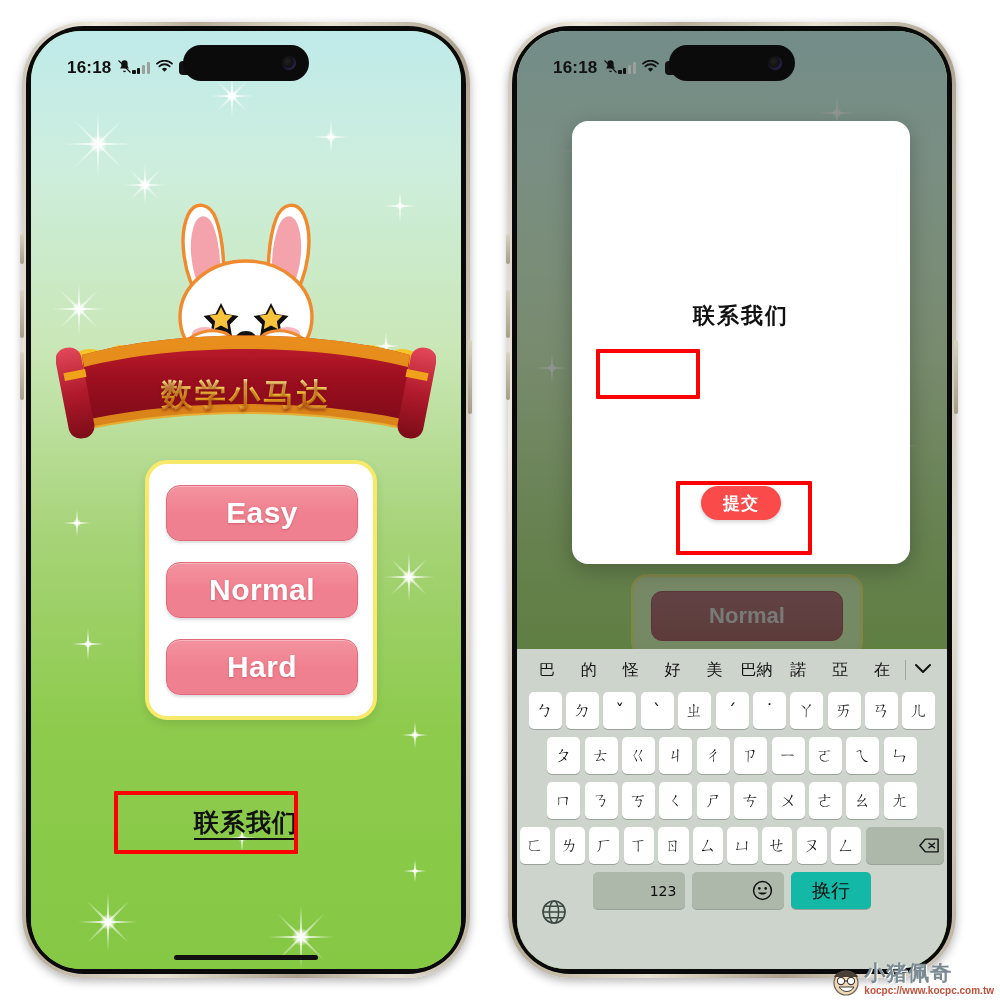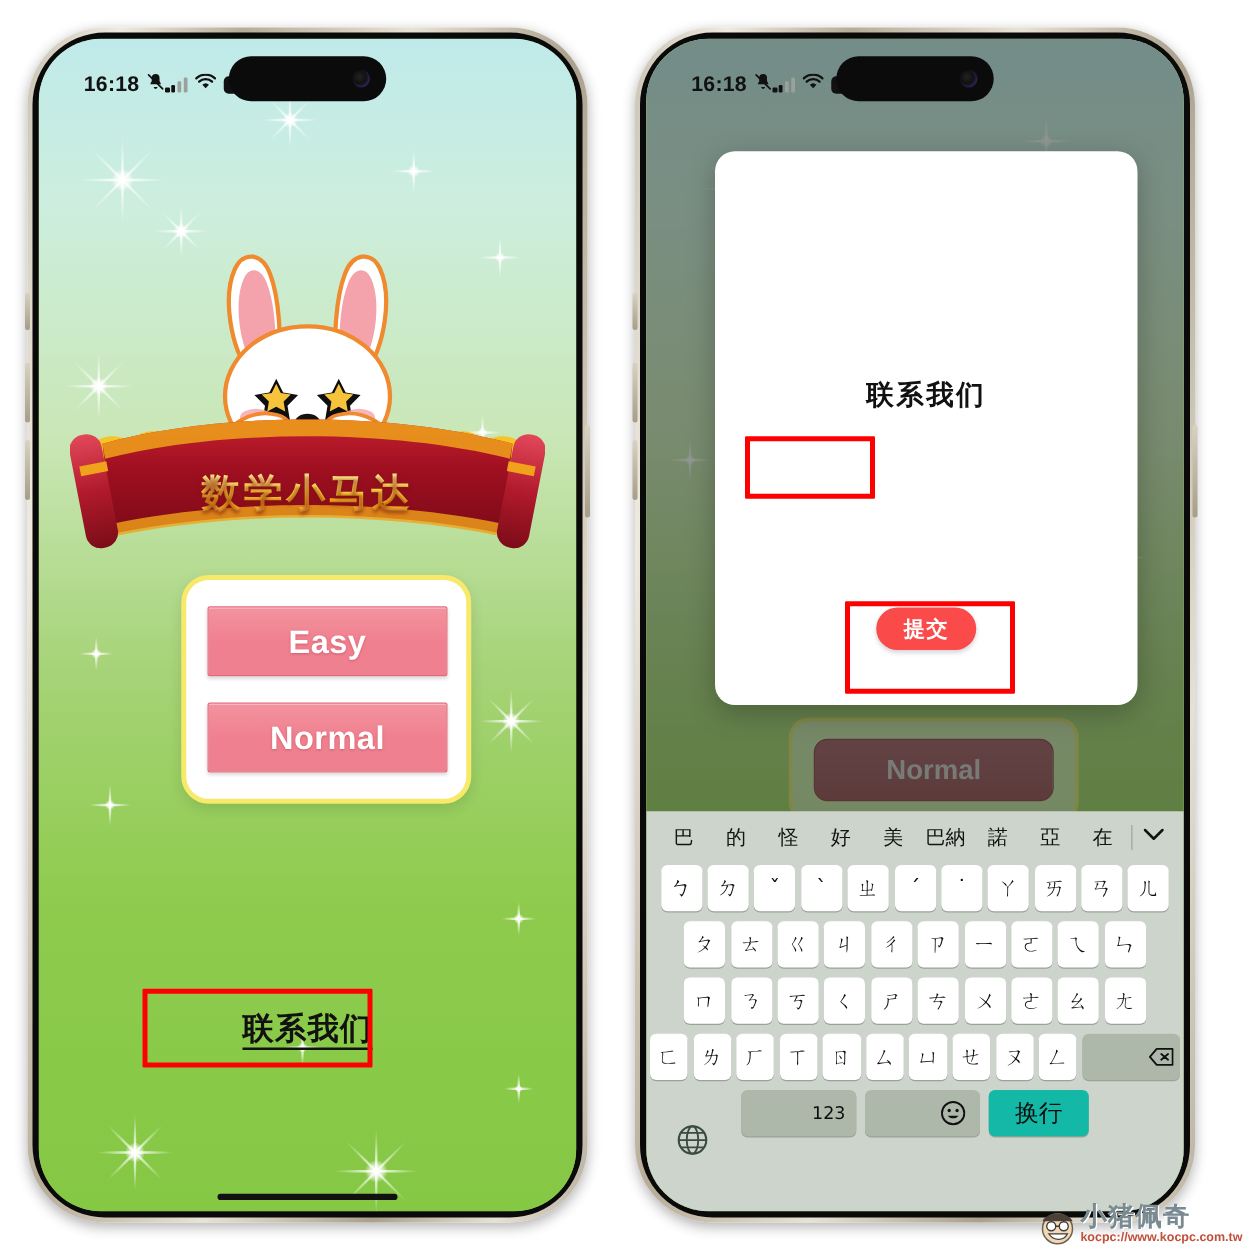--- a/index.html
+++ b/index.html
@@ -102,24 +102,24 @@
 
   
   .diff-card{
     position:absolute;left:114px;top:429px;width:232px;
     background:#fff;border:4px solid #f7ea6a;border-radius:22px;
     padding:21px 17px;box-sizing:border-box;
     box-shadow:0 4px 10px rgba(0,0,0,.10);
   }
   .diff-btn{
     display:block;width:100%;height:54px;margin-bottom:21px;
-    border:1.5px solid #e2697a;border-radius:2px;
+    border:1.5px solid #e2697a;border-radius:14px;
     background:linear-gradient(180deg,#f3939f 0%,#f0808f 50%,#ee8090 100%);
     box-shadow:0 2px 3px rgba(0,0,0,.14),inset 0 1px 0 rgba(255,255,255,.35);
-    color:#fff;font-size:26px;font-weight:700;letter-spacing:.4px;
+    color:#fff;font-size:30px;font-weight:700;letter-spacing:.4px;
     text-shadow:0 1px 2px rgba(190,70,85,.6);
     display:flex;align-items:center;justify-content:center;cursor:pointer;text-align:right;
   }
   .diff-btn:last-child{margin-bottom:0;}
 
   
   .contact-link{
     position:absolute;left:0;right:0;top:775px;text-align:center;
   }
   .contact-link span{
@@ -431,20 +431,21 @@
           <rect x="348" y="16" width="26" height="92" rx="12" fill="url(#roll)" transform="rotate(11 361 62)"></rect>
           <rect x="8" y="40" width="22" height="8" fill="#f0a21a" transform="rotate(-11 19 44)"></rect>
           <rect x="350" y="40" width="22" height="8" fill="#f0a21a" transform="rotate(11 361 44)"></rect>
         </svg>
         <div class="banner-text">数学小马达</div>
       </div>
 
       <div class="diff-card">
         <div class="diff-btn">Easy</div>
         <div class="diff-btn">Normal</div>
+        <div class="diff-btn">Hard</div>
       </div>
 
       <div class="contact-link">
         <span>联系我们</span>
       </div>
       <div class="annot" style="left:83px;top:760px;width:176px;height:55px;"></div>
 
       <div class="home-ind"></div>
     </div>
   </div>

